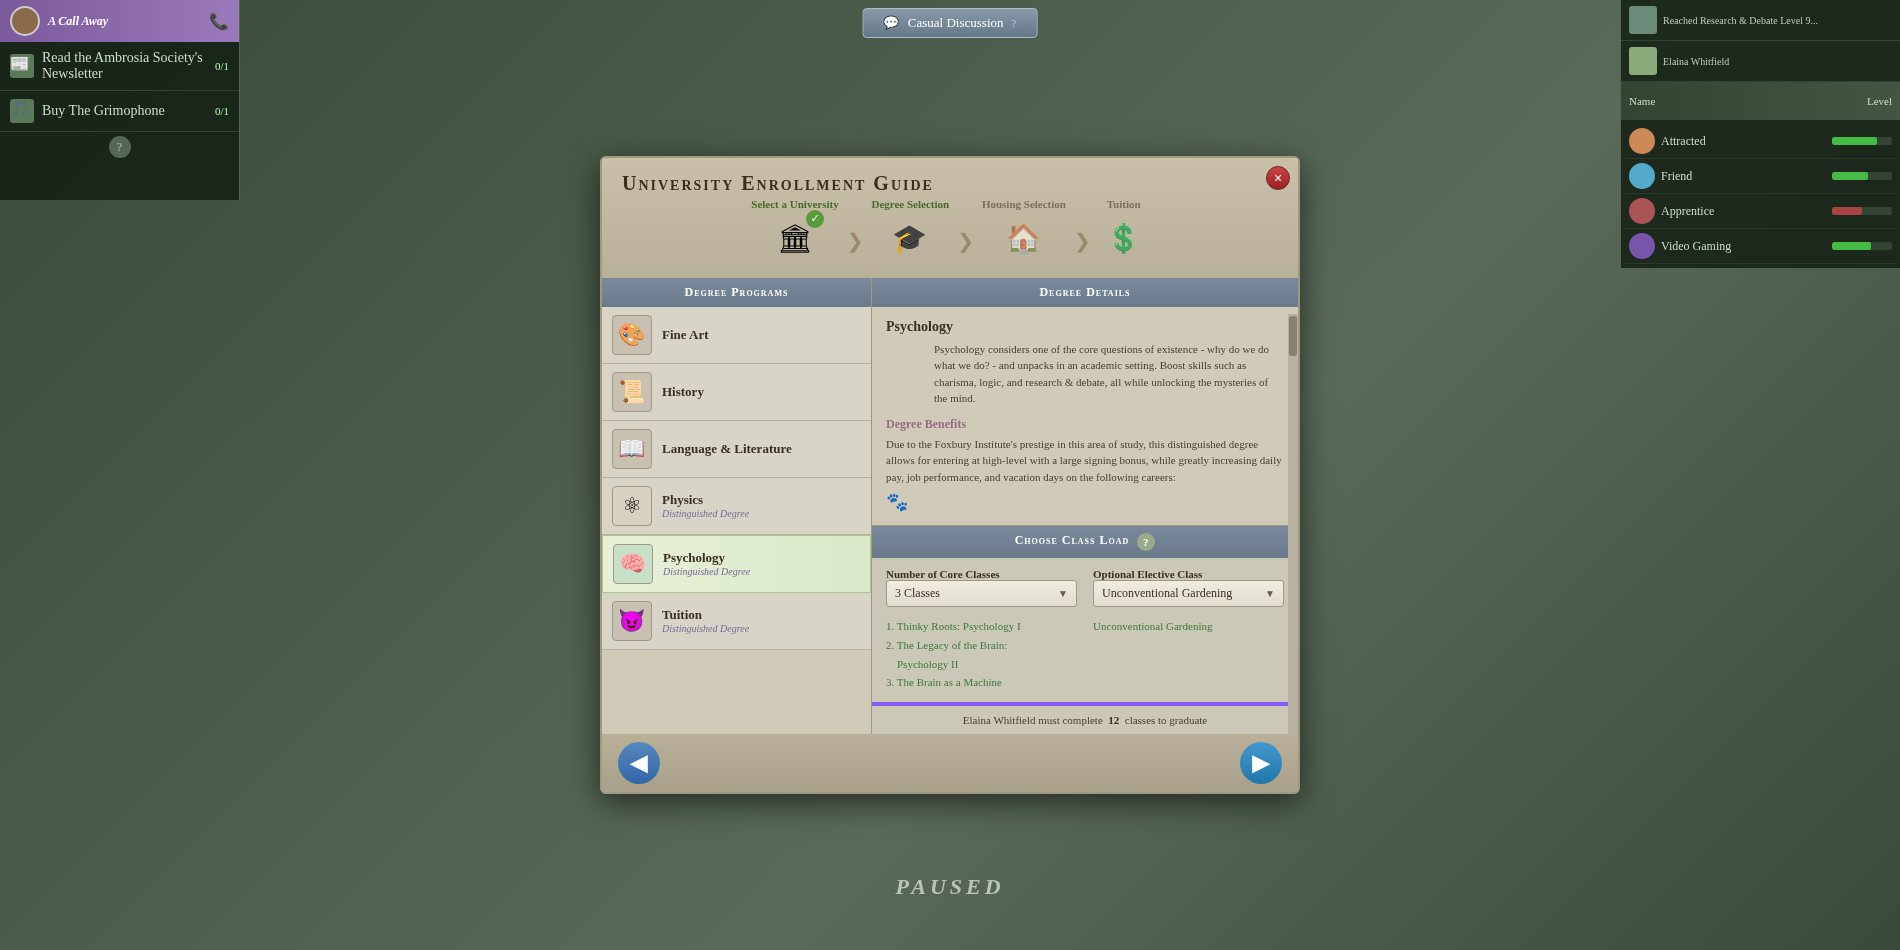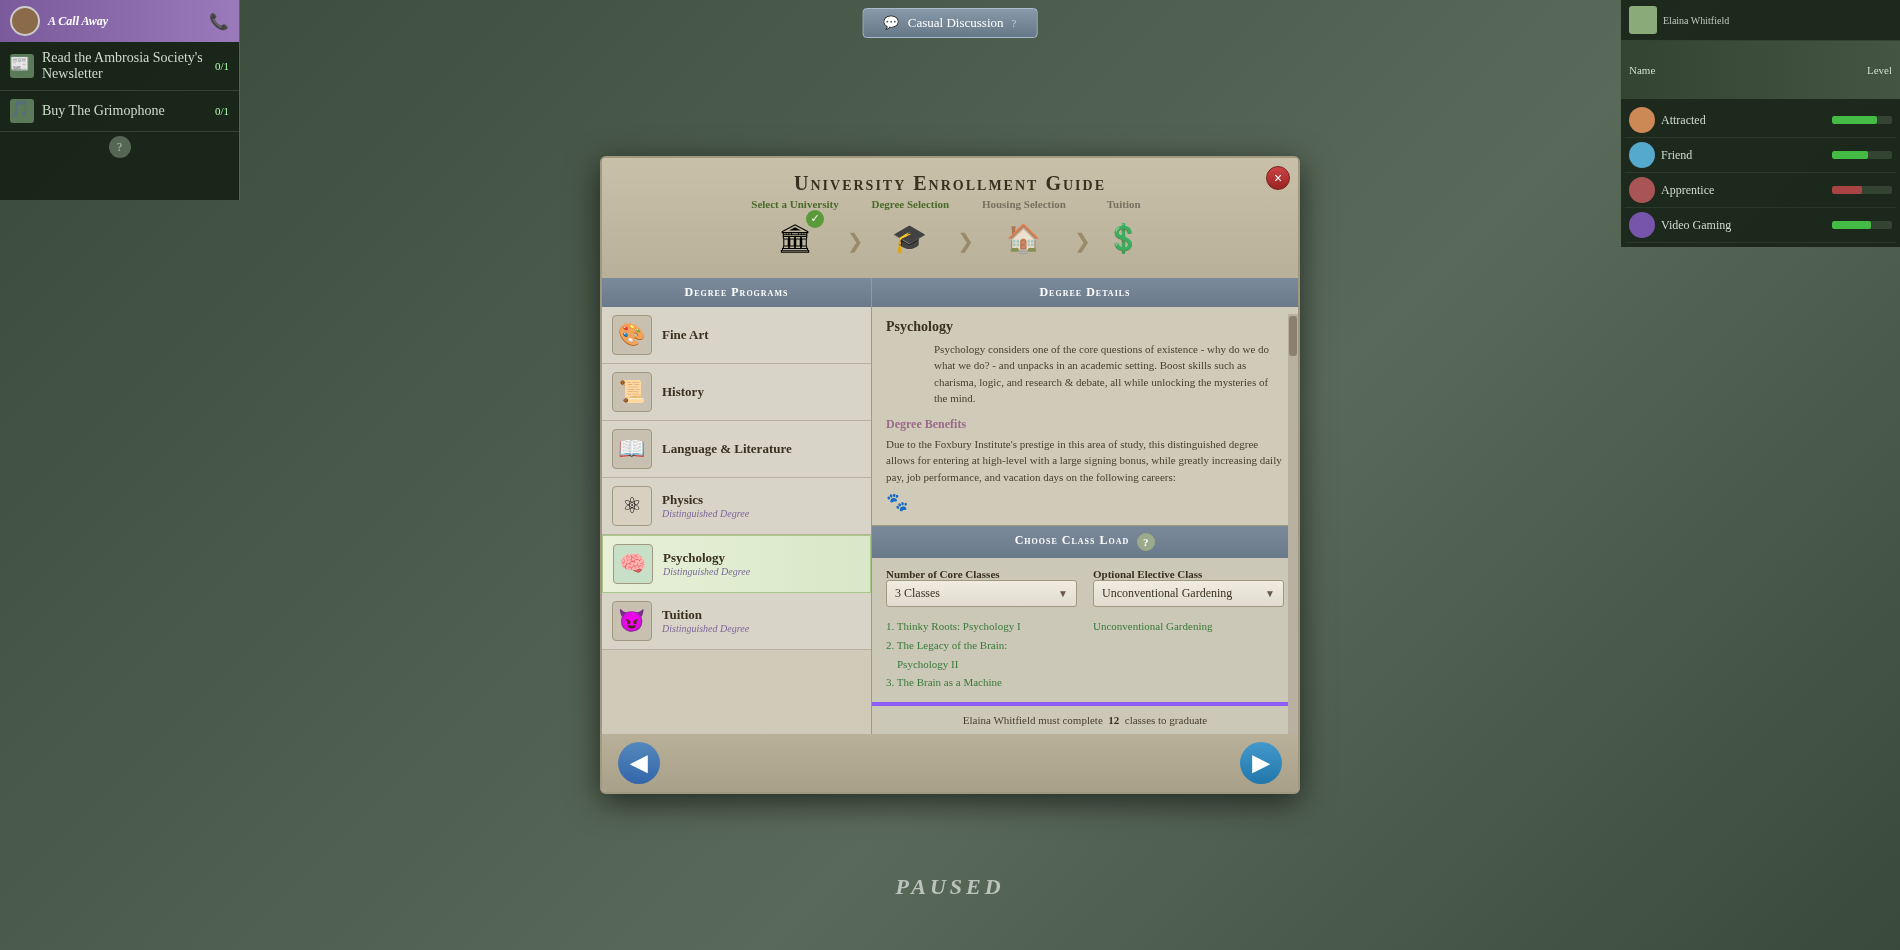--- a/index.html
+++ b/index.html
@@ -111,21 +111,21 @@
     .right-panel {
       position: absolute;
       top: 0;
       right: 0;
       width: 280px;
       background: rgba(20,30,20,0.85);
       border-left: 1px solid #556655;
     }
     .right-panel-header {
       background: linear-gradient(to right, #334433, #445544);
-      padding: 23px 8px;
+      padding: 13px 8px;
       display: flex;
       justify-content: space-between;
       align-items: center;
     }
     .right-panel-title {
       color: #ccddcc;
       font-size: 11px;
     }
     .notification-item {
       padding: 6px 8px;
@@ -227,21 +227,20 @@
       border: 1px solid #772222;
       color: white;
       font-size: 14px;
       cursor: pointer;
       display: flex;
       align-items: center;
       justify-content: center;
       line-height: 1;
     }
     .modal-title {
-      text-align: center;
       font-size: 20px;
       font-weight: bold;
       color: #3a3020;
       letter-spacing: 2px;
       font-variant: small-caps;
       margin-bottom: 3px;
     }
 
     
     .char-avatar {
@@ -603,20 +602,24 @@
 
 <div class="top-center">
   <div class="casual-btn">
     <span>💬</span>
     <span>Casual Discussion</span>
     <span style="color:#ccc;font-size:11px;">?</span>
   </div>
 </div>
 
 <div class="right-panel">
+  <div class="notification-item">
+    <div class="notif-avatar"></div>
+    <span class="notif-text">Reached Research &amp; Debate Level 9...</span>
+  </div>
   <div class="notification-item">
     <div class="notif-avatar" style="background:#8aaa7a;"></div>
     <span class="notif-text">Elaina Whitfield</span>
   </div>
   <div class="right-panel-header">
     <span class="right-panel-title">Name</span>
     <span class="right-panel-title">Level</span>
   </div>
   <div class="social-list">
     <div class="social-item">

